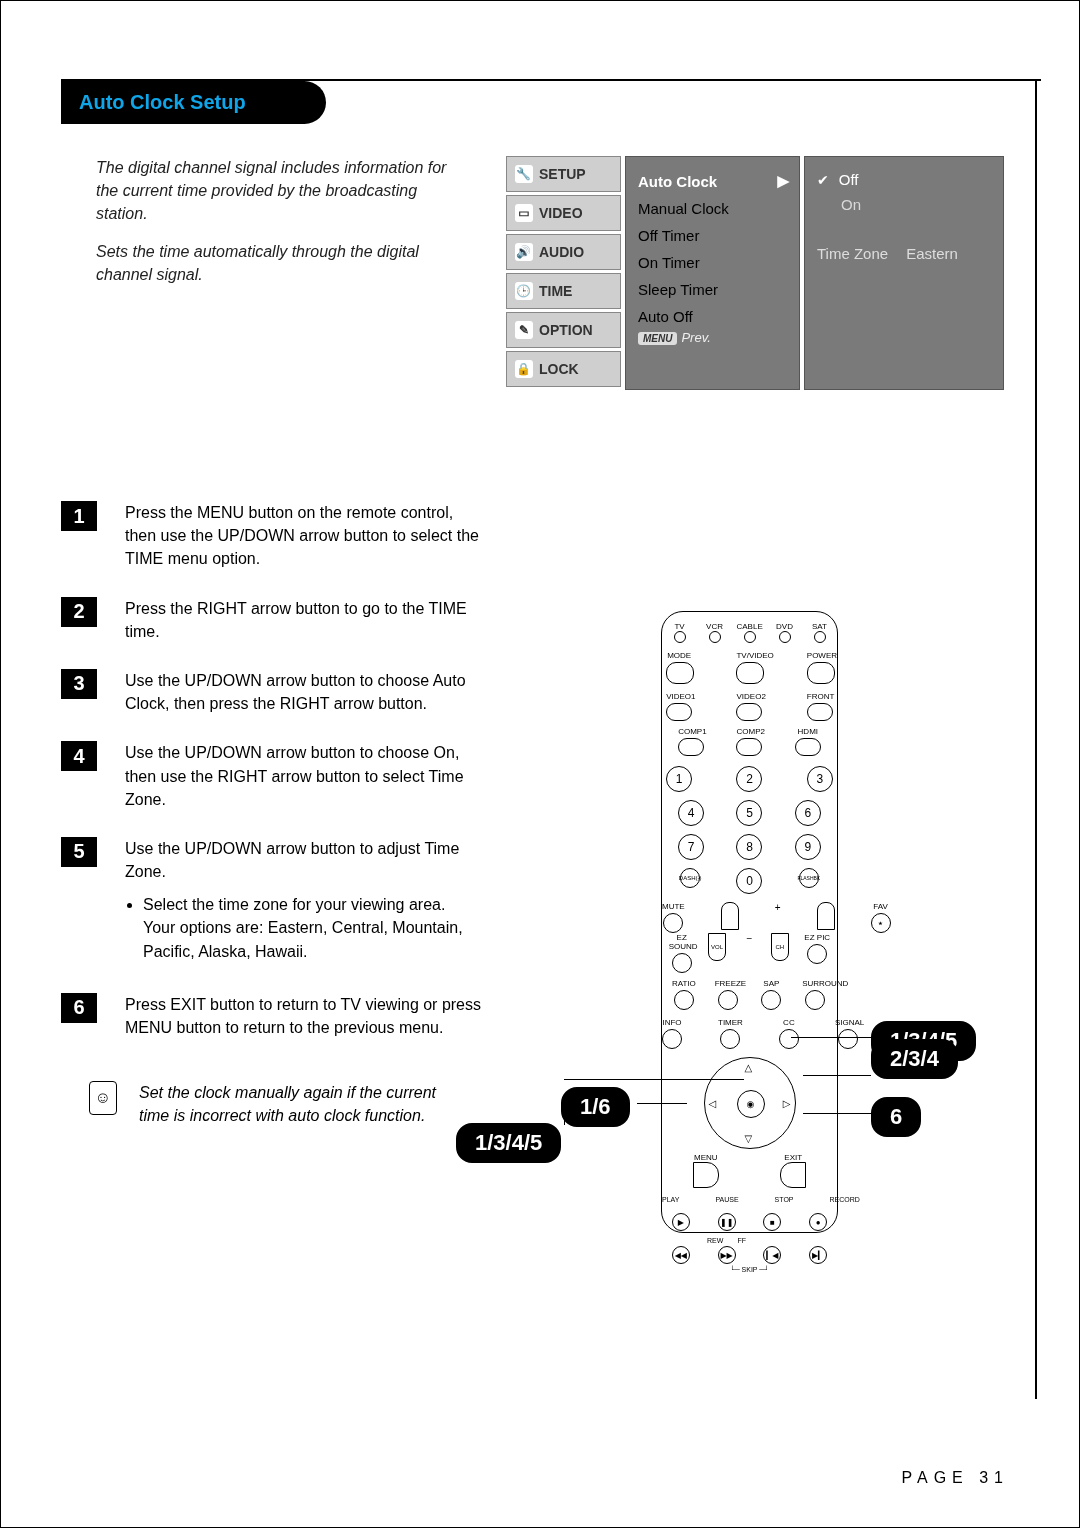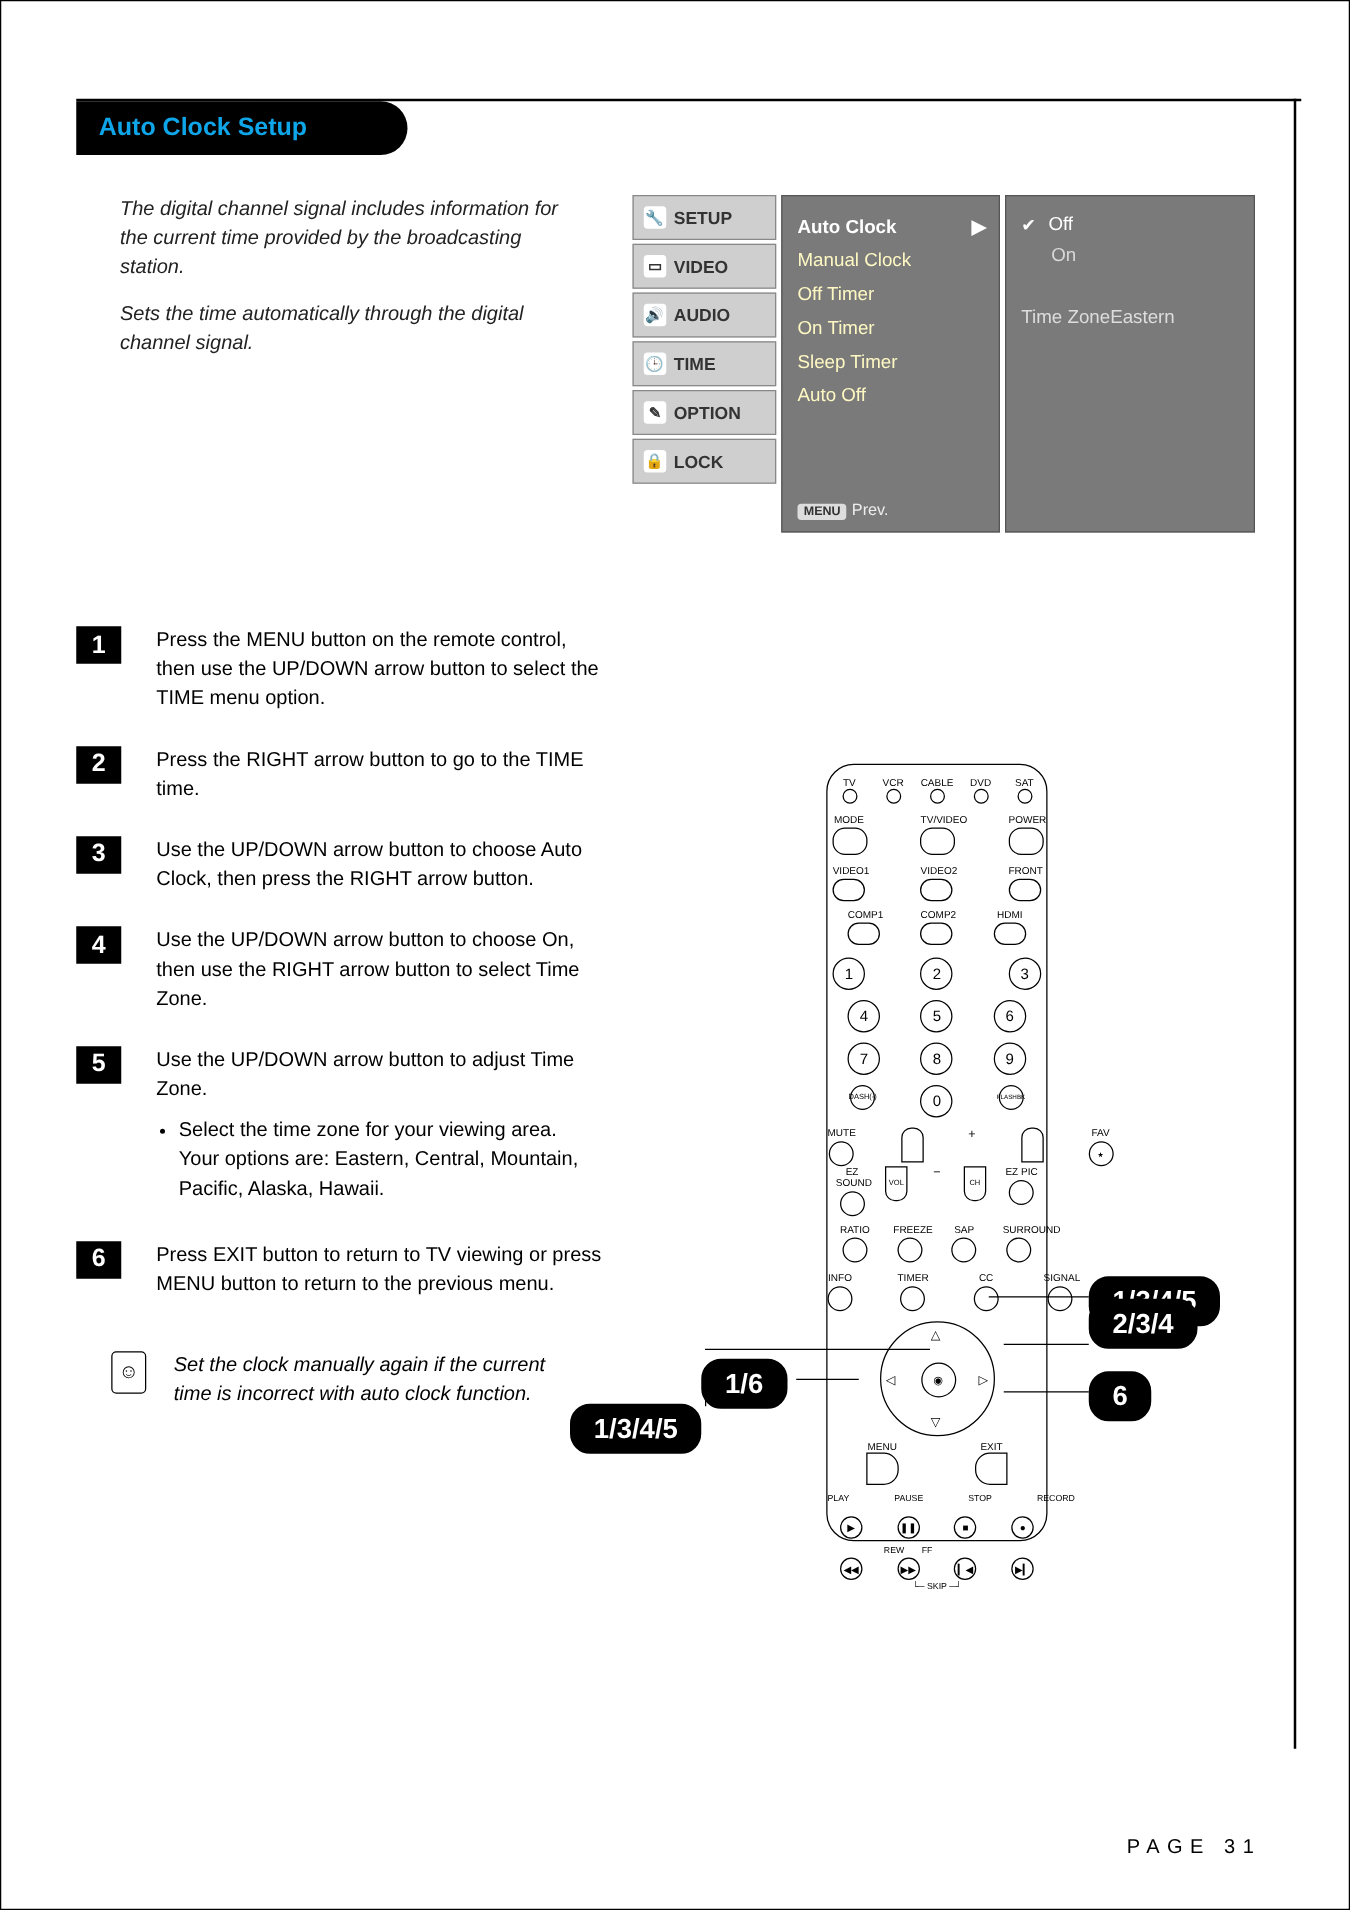--- a/index.html
+++ b/index.html
@@ -86,43 +86,43 @@
     background:#fff;border-radius:3px;font-size:12px;
   }
   .osd-mid {
     width: 175px;
     padding: 10px 10px 10px 12px;
     box-sizing: border-box;
     margin-left: 4px;
   }
   .osd-mid .mi {
     padding: 5px 0;
-    color: #fef9c3;
+    color: #000000;
     font-size: 15px;
     display:flex;justify-content:space-between;align-items:center;
   }
   .osd-mid .mi.sel { color: #fff; font-weight: bold; gap: 39px; }
   .osd-mid .footer {
-    margin-top: 70px;
     font-size: 13px;
     color:#eee;
+    font-style:italic;
   }
   .osd-mid .footer .badge{
     background:#ddd;color:#333;padding:1px 5px;border-radius:3px;font-size:10px;font-weight:bold;margin-right:4px;
   }
   .osd-right {
     width: 200px;
     padding: 10px 12px;
     box-sizing: border-box;
     margin-left: 4px;
   }
   .osd-right .row { display:flex;align-items:center;gap:10px;padding:4px 0;color:#d8d8d8;font-size:15px;}
   .osd-right .row.sel{color:#fff;}
   .osd-right .row .check{font-size:14px;}
-  .osd-right .tz{display:flex;gap:0;margin-top:28px;color:#ddd;font-size:15px;}
+  .osd-right .tz{display:flex;gap:18px;margin-top:28px;color:#ddd;font-size:15px;}
 
   
   .steps {
     position: absolute;
     top: 500px;
     left: 60px;
     width: 420px;
   }
   .step {
     display: flex;

